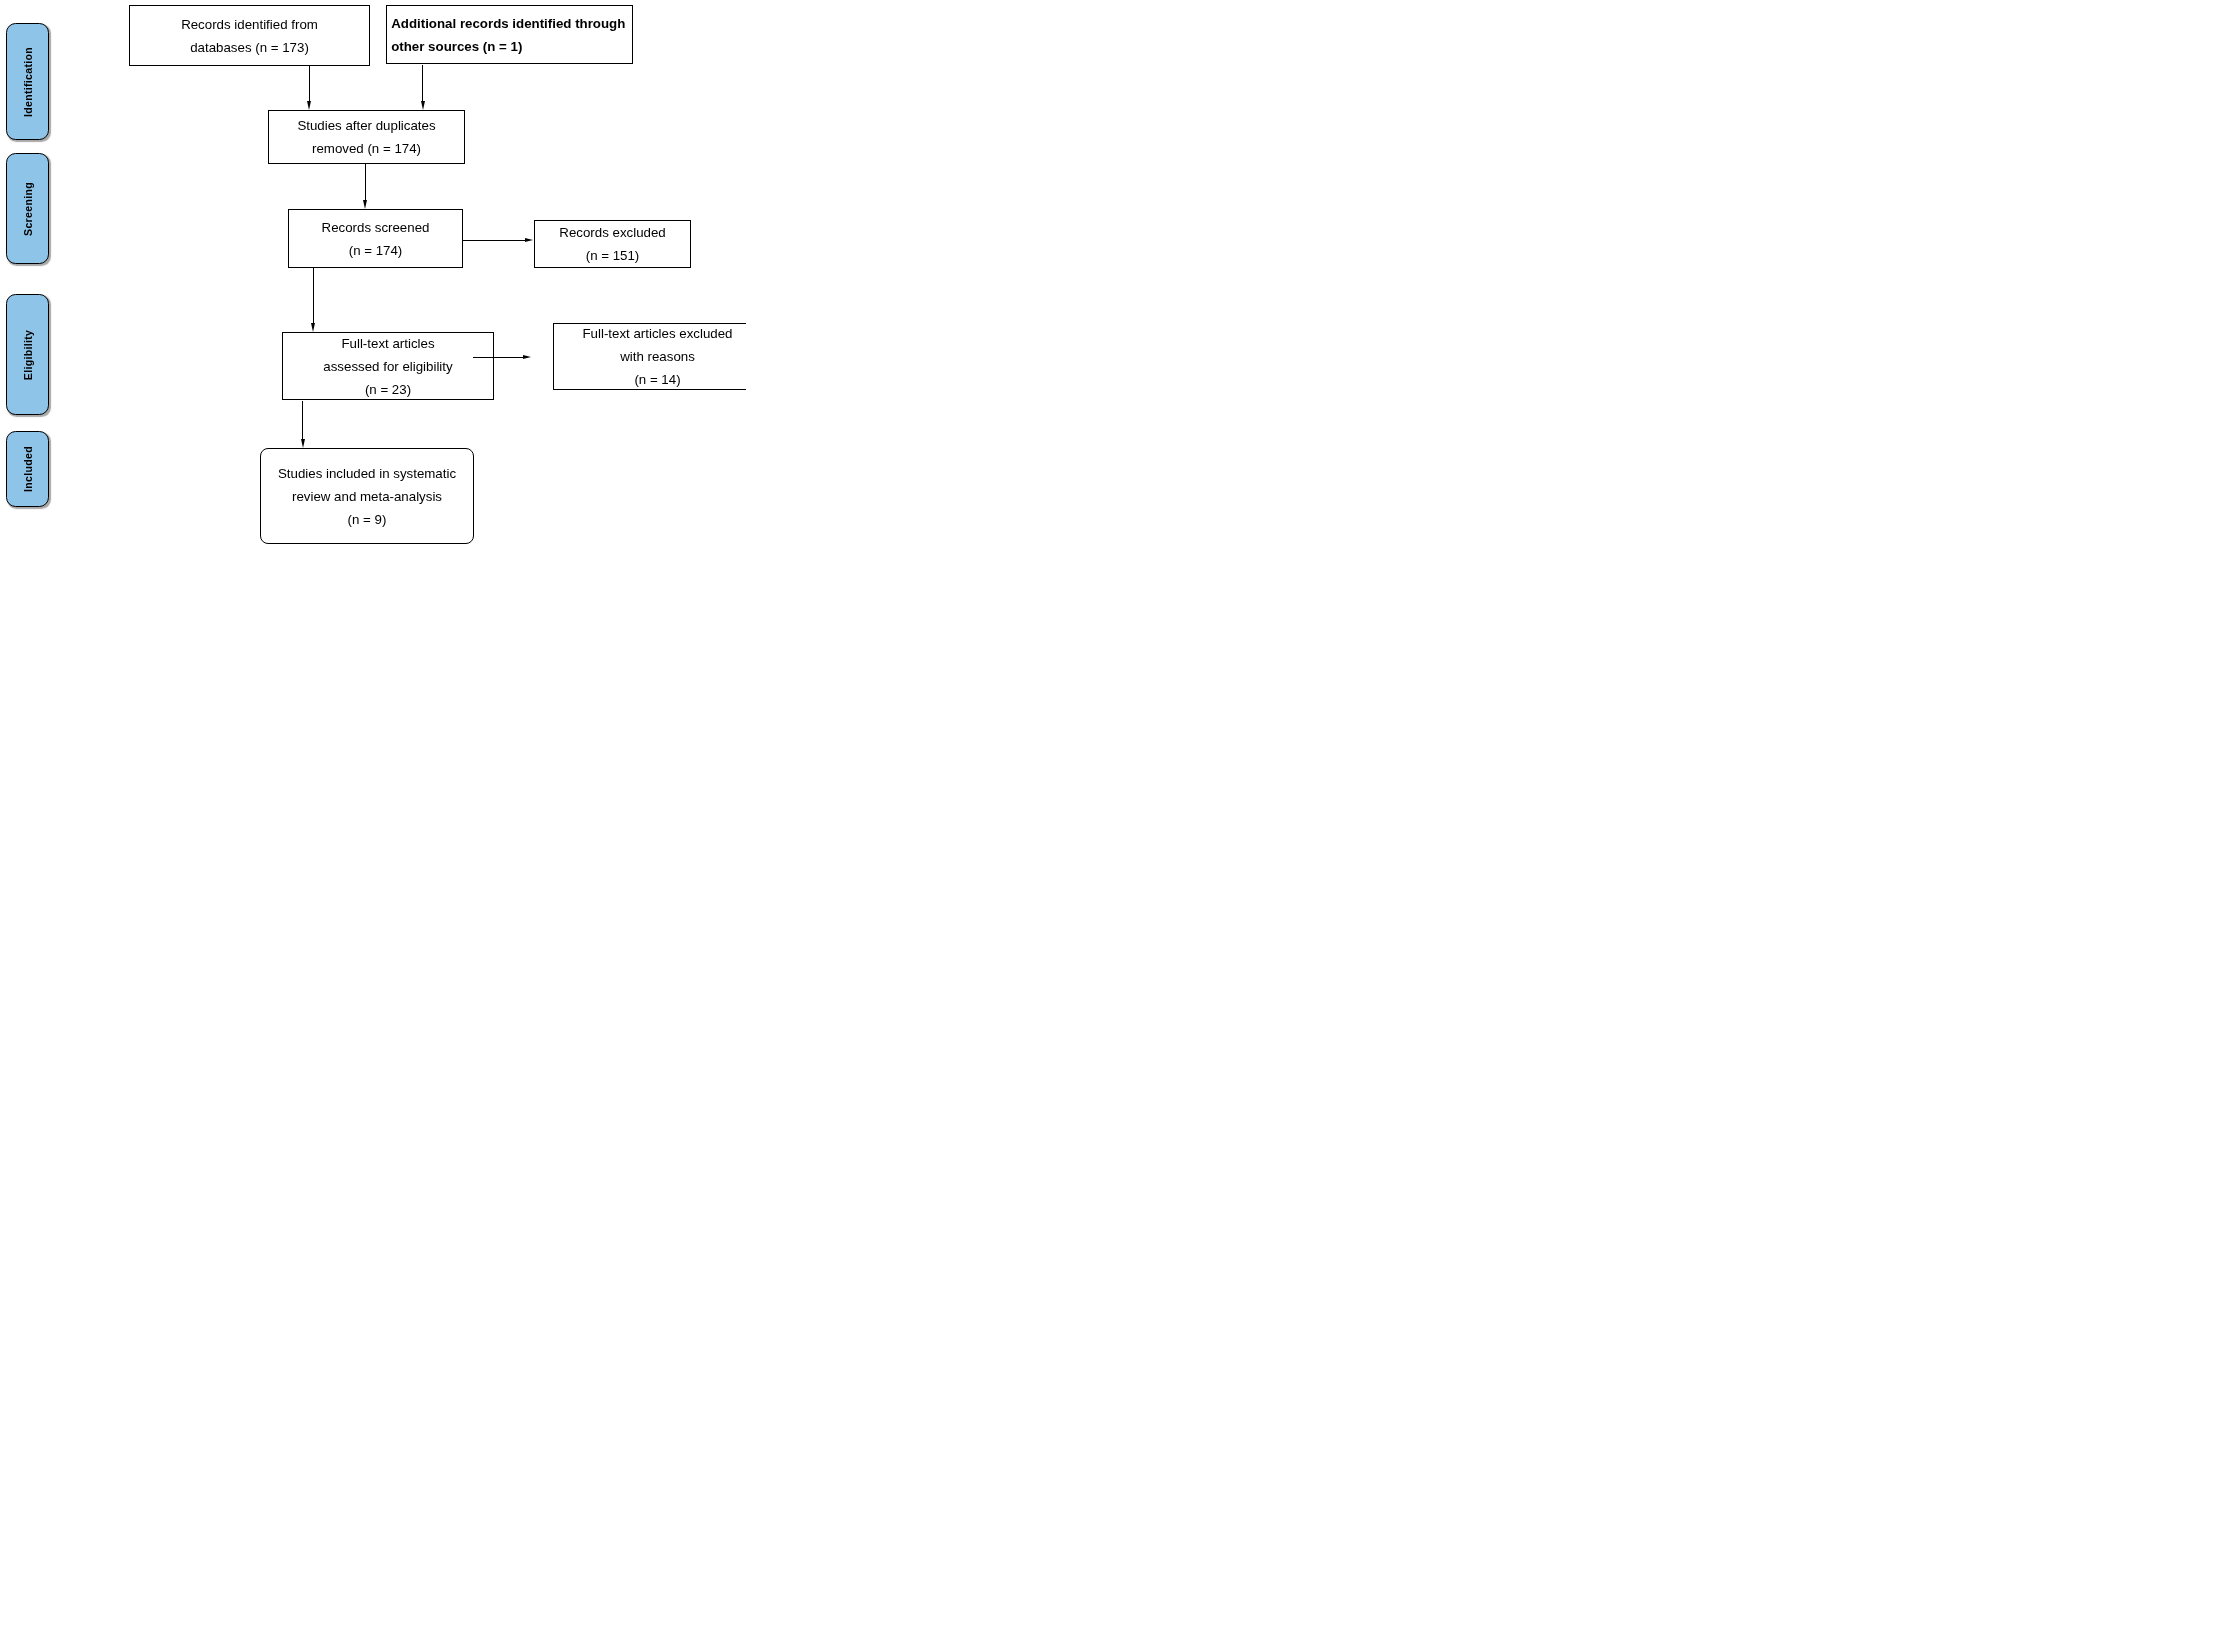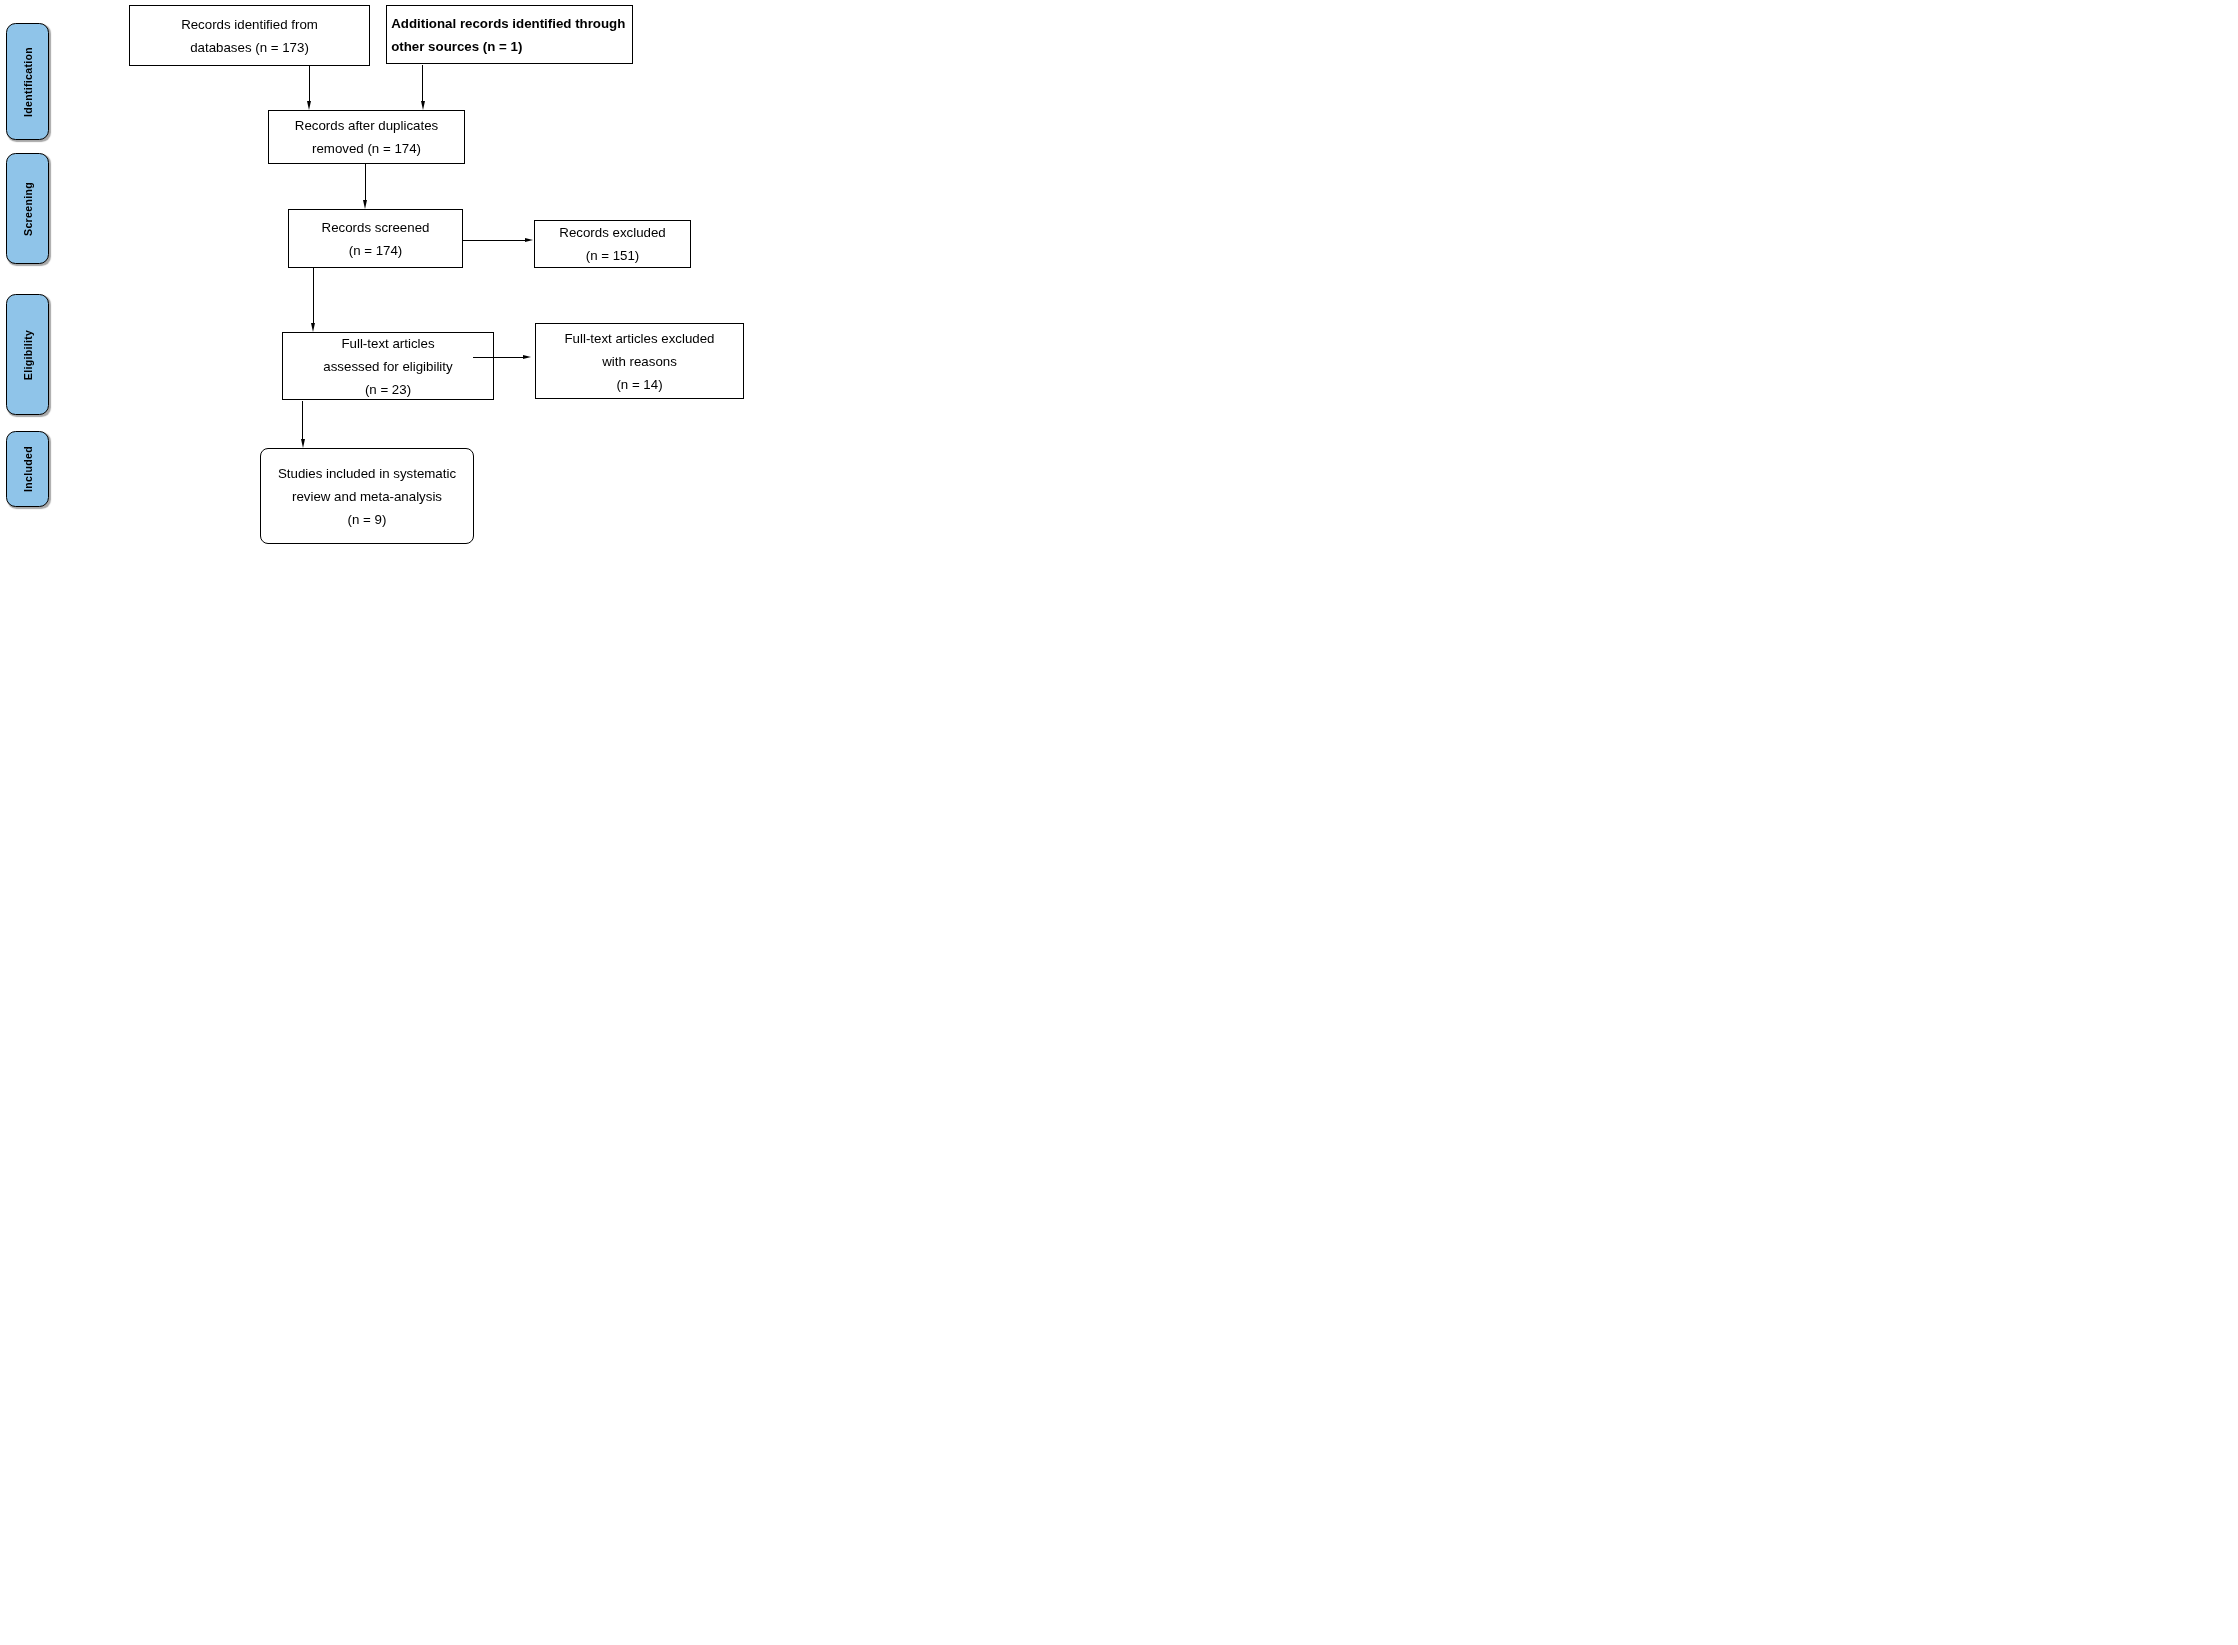--- a/index.html
+++ b/index.html
@@ -64,41 +64,41 @@
     <div class="bline">Records identified from</div>
     <div class="bline">databases (n = 173)</div>
   </div>
 
   <div class="fbox left-align" style="left:386px;top:5.3px;width:247px;height:59px;font-weight:bold;">
     <div class="bline">Additional records identified through</div>
     <div class="bline">other sources (n = 1)</div>
   </div>
 
   <div class="fbox" style="left:268px;top:110px;width:197px;height:54px;">
-    <div class="bline">Records after duplicates</div>
+    <div class="bline">Studies after duplicates</div>
     <div class="bline">removed (n = 174)</div>
   </div>
 
   <div class="fbox" style="left:288px;top:209px;width:175px;height:59px;">
     <div class="bline">Records screened</div>
     <div class="bline">(n = 174)</div>
   </div>
 
   <div class="fbox" style="left:534px;top:220px;width:157px;height:48px;">
     <div class="bline">Records excluded</div>
     <div class="bline">(n = 151)</div>
   </div>
 
   <div class="fbox" style="left:282px;top:332px;width:212px;height:68px;">
     <div class="bline">Full-text articles</div>
     <div class="bline">assessed for eligibility</div>
     <div class="bline">(n = 23)</div>
   </div>
 
-  <div class="fbox" style="left:535px;top:323px;width:209px;height:76px;">
+  <div class="fbox" style="left:553px;top:323px;width:209px;height:67px;">
     <div class="bline">Full-text articles excluded</div>
     <div class="bline">with reasons</div>
     <div class="bline">(n = 14)</div>
   </div>
 
   <div class="fbox" style="left:260px;top:448px;width:214px;height:96px;border-radius:8px;">
     <div class="bline">Studies included in systematic</div>
     <div class="bline">review and meta-analysis</div>
     <div class="bline">(n = 9)</div>
   </div>

